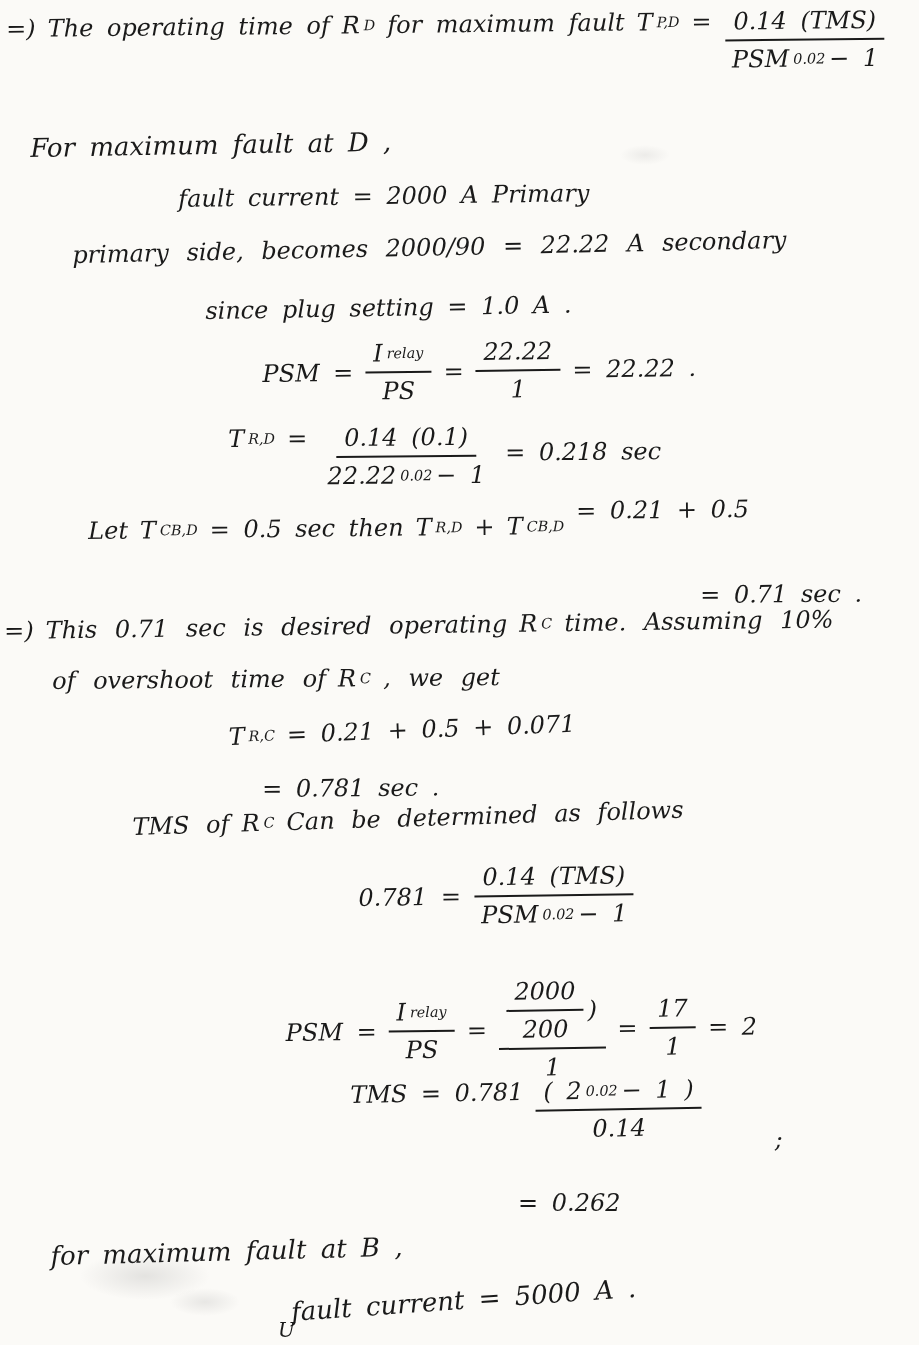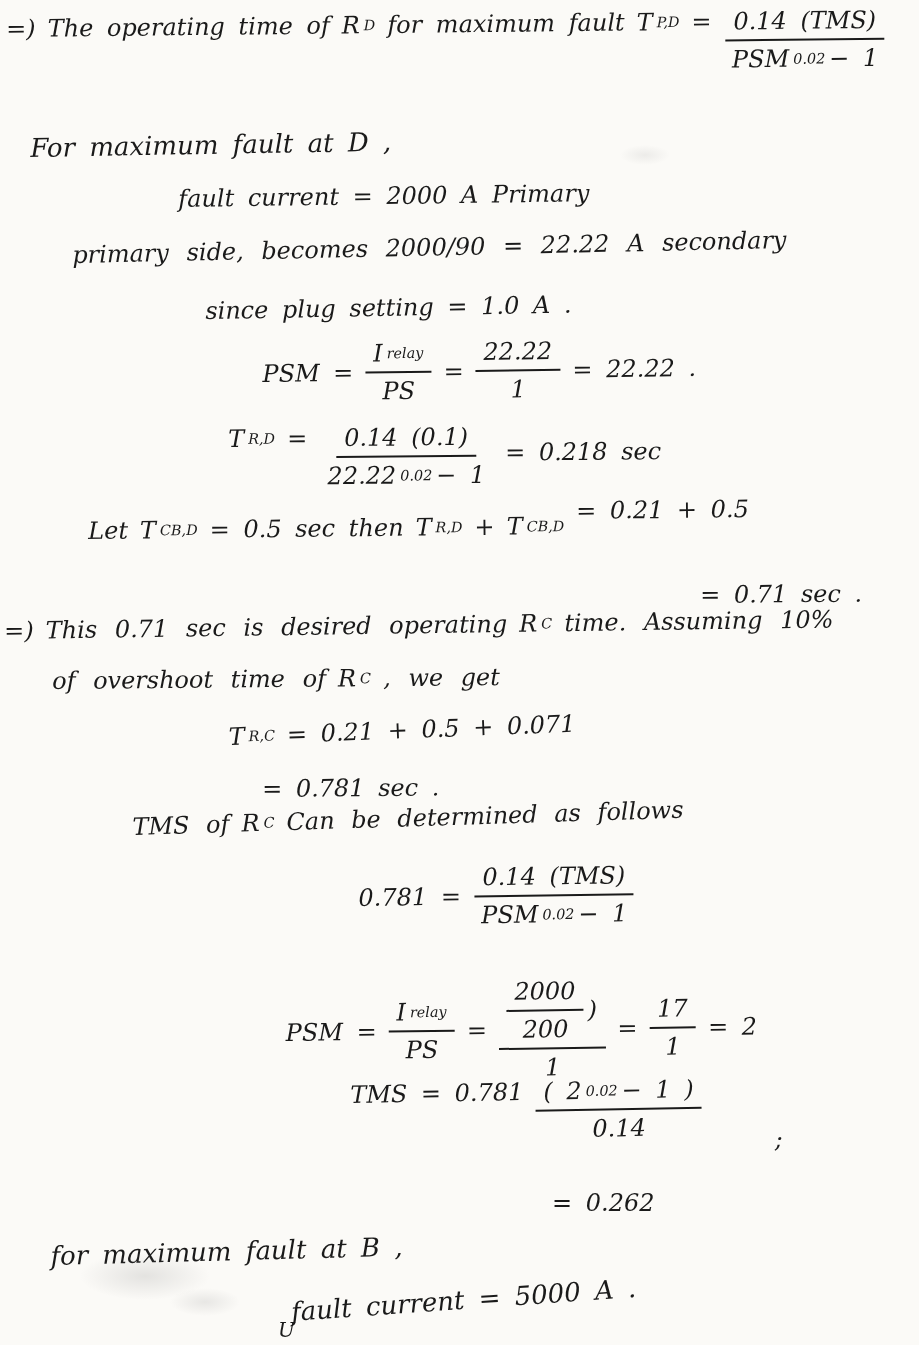--- a/index.html
+++ b/index.html
@@ -212,21 +212,21 @@
       <span class="num row">
           <span>( 2</span>
           <sup>0.02</sup>
           <span>− 1 )</span>
         </span>
       <span class="den">0.14</span>
     </span>
     <span class="shift-down" style="margin-left:60px;margin-top:52px;">;</span>
   </div>
 
-  <div class="line" style="left:552px;top:1188px;">
+  <div class="line" style="left:518px;top:1188px;">
     <span>= 0.262</span>
   </div>
 
   <div class="line" style="left:50px;top:1240px;transform:rotate(-1.5deg);font-size:26px;">
     <span>for maximum fault at B ,</span>
   </div>
 
   <div class="line" style="left:290px;top:1296px;transform:rotate(-4deg);font-size:26px;">
     <span>fault current = 5000 A .</span>
   </div>

